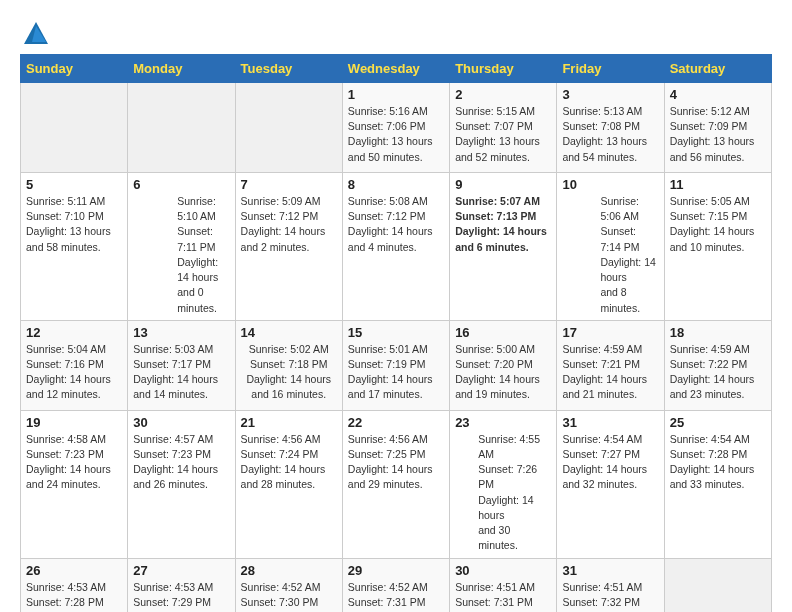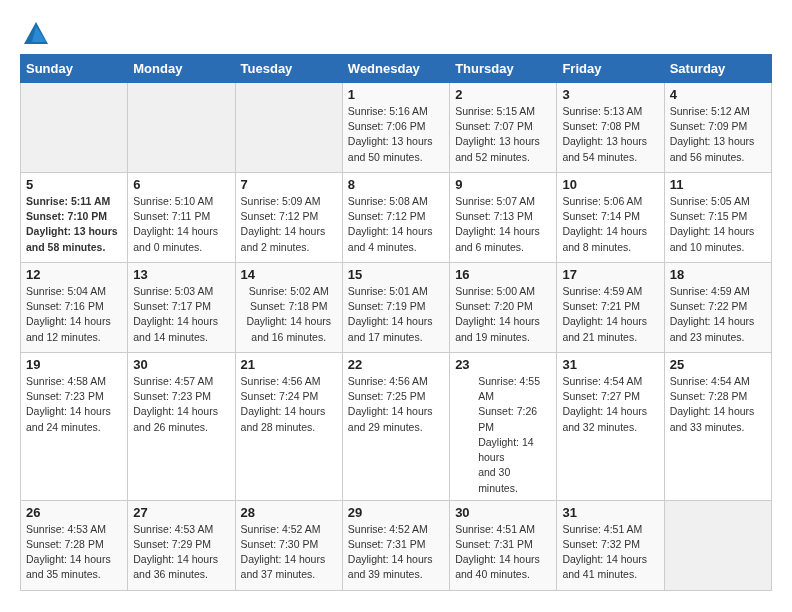--- a/index.html
+++ b/index.html
@@ -44,21 +44,21 @@
       font-size: 16px;
       color: #444;
     }
     table {
       width: 100%;
       border-collapse: collapse;
       table-layout: fixed;
     }
     thead tr th {
       background-color: #2a6db5;
-      color: #ffffff;
+      color: #fde047;
       text-align: left;
       padding: 6px 5px;
       font-size: 13px;
       border: 1px solid #2a6db5;
     }
     tbody tr td {
       border: 1px solid #ccc;
       vertical-align: top;
       padding: 4px 5px;
       height: 90px;
@@ -148,56 +148,56 @@
           <div class="day-number">4</div>
           <div class="day-info" style="white-space: pre-line;">Sunrise: 5:12 AM
 Sunset: 7:09 PM
 Daylight: 13 hours
 and 56 minutes.</div>
         </td>
       </tr>
       <tr>
         <td>
           <div class="day-number">5</div>
-          <div class="day-info" style="white-space: pre-line; font-weight: bold;">Sunrise: 5:11 AM
+          <div class="day-info" style="white-space: pre-line;">Sunrise: 5:11 AM
 Sunset: 7:10 PM
 Daylight: 13 hours
 and 58 minutes.</div>
         </td>
         <td>
           <div class="day-number">6</div>
-          <div class="day-info" style="white-space: pre-line;">Sunrise: 5:10 AM
+          <div class="day-info" style="white-space: pre-line; margin-left: 44px;">Sunrise: 5:10 AM
 Sunset: 7:11 PM
 Daylight: 14 hours
 and 0 minutes.</div>
         </td>
         <td>
           <div class="day-number">7</div>
           <div class="day-info" style="white-space: pre-line;">Sunrise: 5:09 AM
 Sunset: 7:12 PM
 Daylight: 14 hours
 and 2 minutes.</div>
         </td>
         <td>
           <div class="day-number">8</div>
           <div class="day-info" style="white-space: pre-line;">Sunrise: 5:08 AM
 Sunset: 7:12 PM
 Daylight: 14 hours
 and 4 minutes.</div>
         </td>
         <td>
           <div class="day-number">9</div>
-          <div class="day-info" style="white-space: pre-line;">Sunrise: 5:07 AM
+          <div class="day-info" style="white-space: pre-line; font-weight: bold;">Sunrise: 5:07 AM
 Sunset: 7:13 PM
 Daylight: 14 hours
 and 6 minutes.</div>
         </td>
         <td>
           <div class="day-number">10</div>
-          <div class="day-info" style="white-space: pre-line;">Sunrise: 5:06 AM
+          <div class="day-info" style="white-space: pre-line; margin-left: 38px;">Sunrise: 5:06 AM
 Sunset: 7:14 PM
 Daylight: 14 hours
 and 8 minutes.</div>
         </td>
         <td>
           <div class="day-number">11</div>
           <div class="day-info" style="white-space: pre-line;">Sunrise: 5:05 AM
 Sunset: 7:15 PM
 Daylight: 14 hours
 and 10 minutes.</div>

